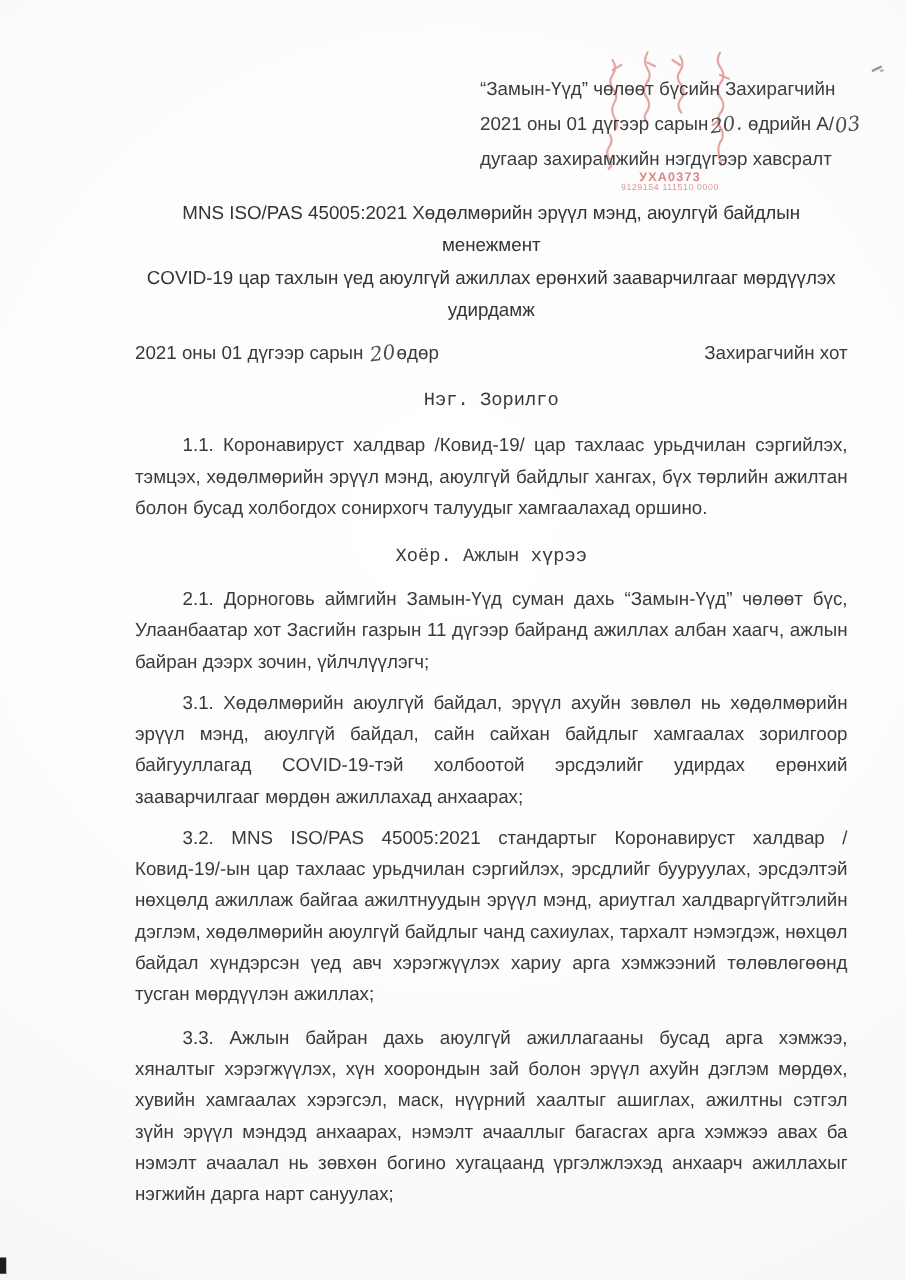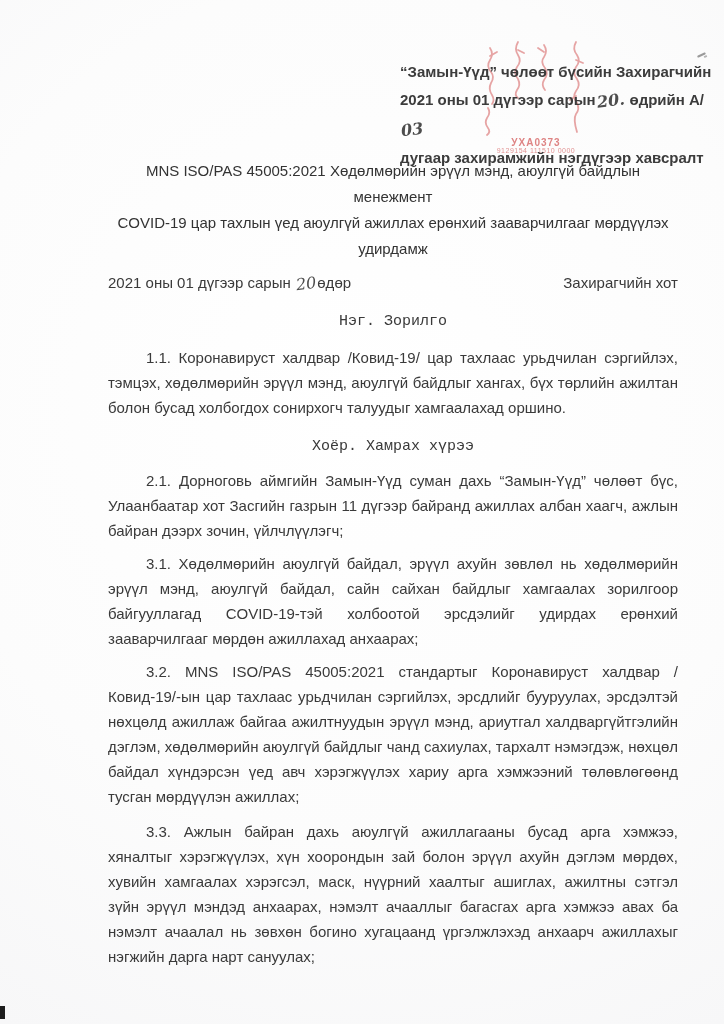--- a/index.html
+++ b/index.html
@@ -28,22 +28,22 @@
     color:var(--stamp-color, #d96f6f); opacity:.85;
   }
   .stamp-code2 {
     position:absolute; left:0; top:109px; width:120px;
     text-align:center; font-size:7px; letter-spacing:.5px;
     color:var(--stamp-color, #d96f6f); opacity:.75;
   }
 
   
   .header-note {
-    position:absolute; left:400px; top:58px; width:320px;
-    font-size:15px; line-height:28px; color:#3c3c3c;font-weight:bold;
+    position:absolute; left:384px; top:58px; width:320px;
+    font-size:15px; line-height:28px; color:#3c3c3c;
   }
 
   
   .hw {
     font-family:"DejaVu Serif", serif;
     font-style:italic;
     display:inline-block;
     transform:rotate(-7deg);
     vertical-align:-1px;
     font-size:16px;
@@ -133,21 +133,21 @@
     <div class="dateline">
       <div>
         <span>2021 оны 01 дүгээр сарын </span><span class="hw">20</span><span>өдөр</span>
       </div>
       <div>Захирагчийн хот</div>
     </div>
 
     <div class="section-heading h1">Нэг. Зорилго</div>
     <p class="para p11">1.1. Коронавируст халдвар /Ковид-19/ цар тахлаас урьдчилан сэргийлэх, тэмцэх, хөдөлмөрийн эрүүл мэнд, аюулгүй байдлыг хангах, бүх төрлийн ажилтан болон бусад холбогдох сонирхогч талуудыг хамгаалахад оршино.</p>
 
-    <div class="section-heading h2">Хоёр. Хамрах хүрээ</div>
+    <div class="section-heading h2">Хоёр. Ажлын хүрээ</div>
     <p class="para p21">2.1. Дорноговь аймгийн Замын-Үүд суман дахь “Замын-Үүд” чөлөөт бүс, Улаанбаатар хот Засгийн газрын 11 дүгээр байранд ажиллах албан хаагч, ажлын байран дээрх зочин, үйлчлүүлэгч;</p>
 
     <p class="para p31">3.1. Хөдөлмөрийн аюулгүй байдал, эрүүл ахуйн зөвлөл нь хөдөлмөрийн эрүүл мэнд, аюулгүй байдал, сайн сайхан байдлыг хамгаалах зорилгоор байгууллагад COVID-19-тэй холбоотой эрсдэлийг удирдах ерөнхий зааварчилгааг мөрдөн ажиллахад анхаарах;</p>
     <p class="para p32">3.2. MNS ISO/PAS 45005:2021 стандартыг Коронавируст халдвар /Ковид-19/-ын цар тахлаас урьдчилан сэргийлэх, эрсдлийг бууруулах, эрсдэлтэй нөхцөлд ажиллаж байгаа ажилтнуудын эрүүл мэнд, ариутгал халдваргүйтгэлийн дэглэм, хөдөлмөрийн аюулгүй байдлыг чанд сахиулах, тархалт нэмэгдэж, нөхцөл байдал хүндэрсэн үед авч хэрэгжүүлэх хариу арга хэмжээний төлөвлөгөөнд тусган мөрдүүлэн ажиллах;</p>
     <p class="para p33">3.3. Ажлын байран дахь аюулгүй ажиллагааны бусад арга хэмжээ, хяналтыг хэрэгжүүлэх, хүн хоорондын зай болон эрүүл ахуйн дэглэм мөрдөх, хувийн хамгаалах хэрэгсэл, маск, нүүрний хаалтыг ашиглах, ажилтны сэтгэл зүйн эрүүл мэндэд анхаарах, нэмэлт ачааллыг багасгах арга хэмжээ авах ба нэмэлт ачаалал нь зөвхөн богино хугацаанд үргэлжлэхэд анхаарч ажиллахыг нэгжийн дарга нарт сануулах;</p>
 
   </div>
 
   <div class="artifact-top-right"></div>
   <div class="artifact-bottom-left"></div>

